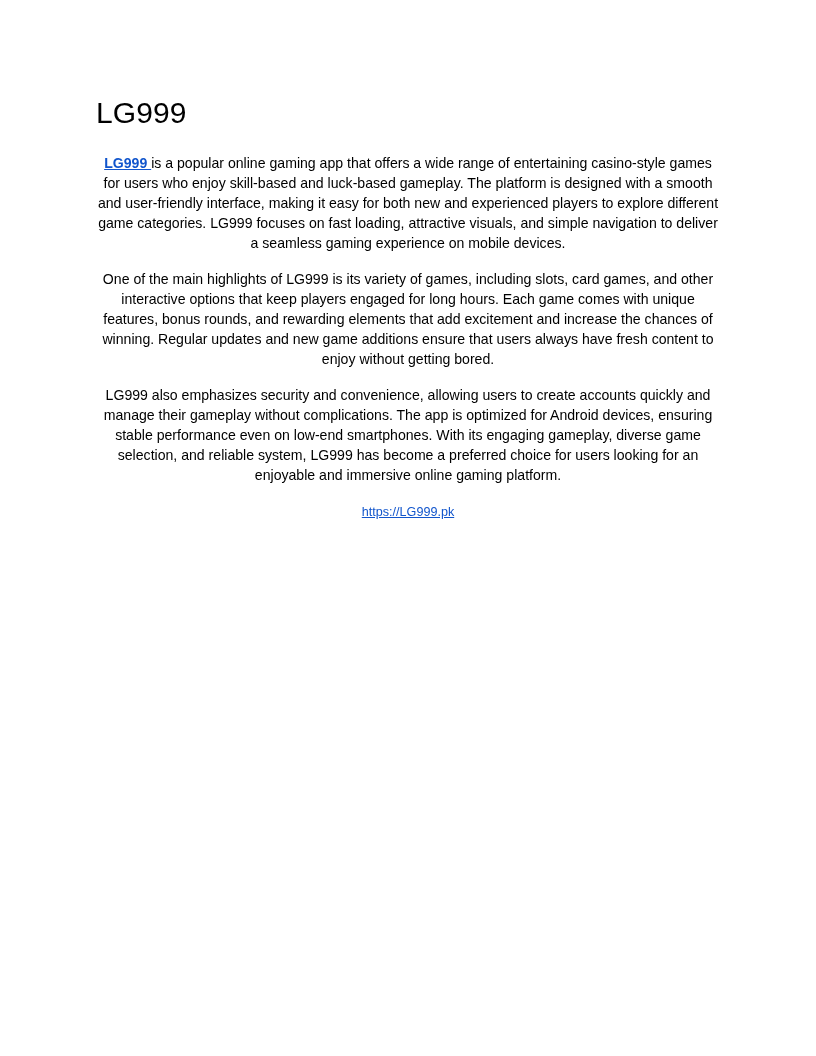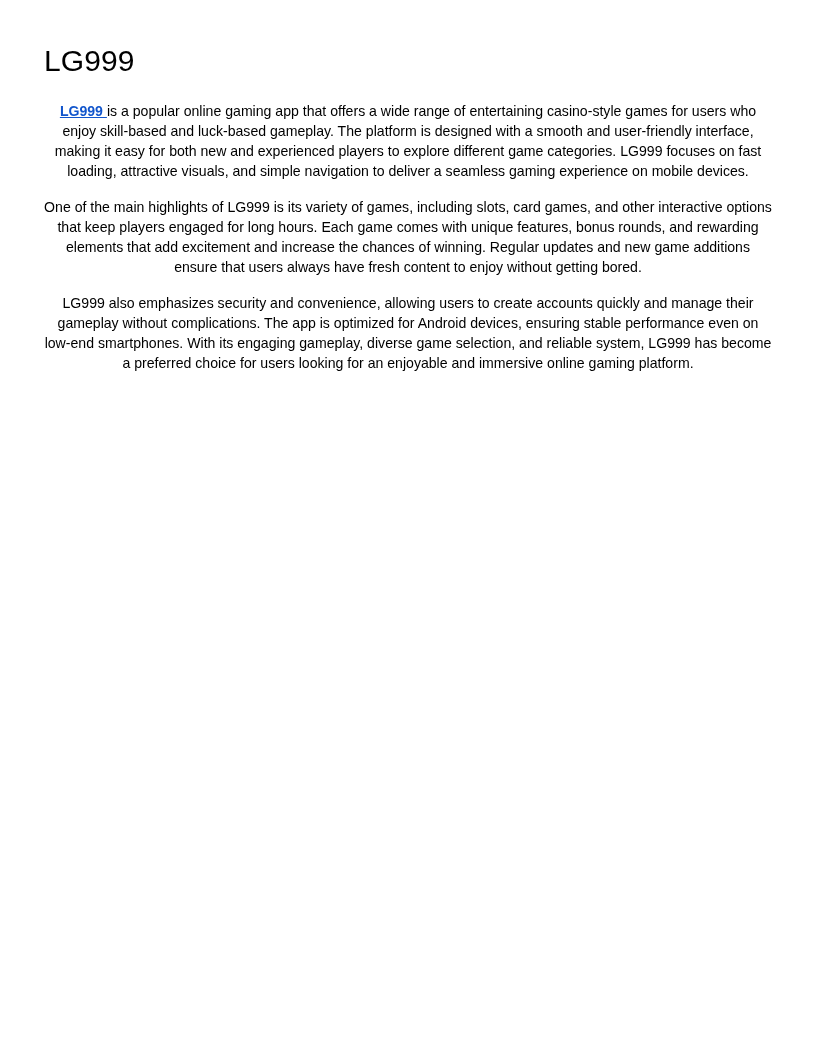--- a/index.html
+++ b/index.html
@@ -12,21 +12,21 @@
     height: 1056px;
     font-family: "Liberation Sans", sans-serif;
     color: #000000;
     -webkit-font-smoothing: antialiased;
   }
   .page {
     position: relative;
     width: 816px;
     height: 1056px;
     box-sizing: border-box;
-    padding: 44px;
+    padding: 96px;
     background: #ffffff;
   }
   .doc-title {
     font-size: 30px;
     font-weight: 400;
     line-height: 1.15;
     margin: 0 0 22px 0;
     color: #000000;
     letter-spacing: 0.1px;
   }
@@ -64,14 +64,17 @@
   <h1 class="doc-title">LG999</h1>
 
   <p class="para">
     <a class="inline-link" href="#">LG999 </a><span>is a popular online gaming app that offers a wide range of entertaining casino-style games for users who enjoy skill-based and luck-based gameplay. The platform is designed with a smooth and user-friendly interface, making it easy for both new and experienced players to explore different game categories. LG999 focuses on fast loading, attractive visuals, and simple navigation to deliver a seamless gaming experience on mobile devices.</span>
   </p>
 
   <p class="para">One of the main highlights of LG999 is its variety of games, including slots, card games, and other interactive options that keep players engaged for long hours. Each game comes with unique features, bonus rounds, and rewarding elements that add excitement and increase the chances of winning. Regular updates and new game additions ensure that users always have fresh content to enjoy without getting bored.</p>
 
   <p class="para">LG999 also emphasizes security and convenience, allowing users to create accounts quickly and manage their gameplay without complications. The app is optimized for Android devices, ensuring stable performance even on low-end smartphones. With its engaging gameplay, diverse game selection, and reliable system, LG999 has become a preferred choice for users looking for an enjoyable and immersive online gaming platform.</p>
 
+  <p class="para url-para">
+    <a class="url-link" href="#">https://LG999.pk</a>
+  </p>
 
 </div>
 
 </body></html>

